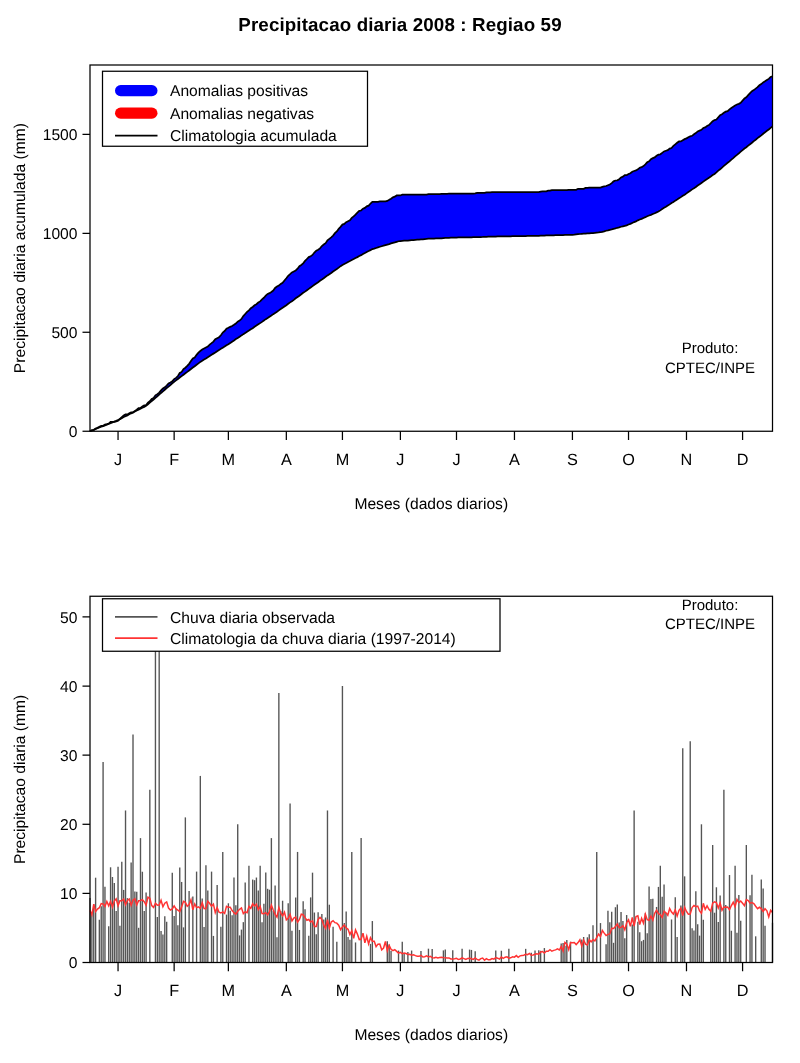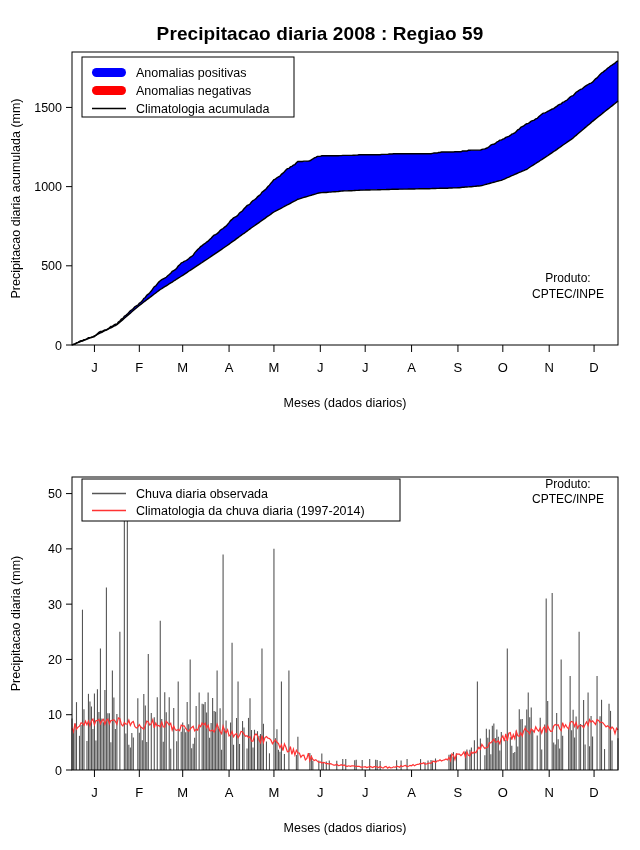--- a/index.html
+++ b/index.html
@@ -1,21 +1,21 @@
 <!DOCTYPE html>
 <html><head>
 <meta charset="utf-8">
 <style>
   html,body{margin:0;padding:0;background:#ffffff;}
   body{width:640px;height:850px;font-family:"Liberation Sans",sans-serif;color:#000;overflow:hidden;}
   #root{position:relative;width:640px;height:850px;}
 
   .chart-title{
     position:absolute;left:0;top:12px;width:640px;text-align:center;
-    font-size:19px;font-weight:bold;letter-spacing:.1px;margin-top:11px;
+    font-size:15px;font-weight:bold;letter-spacing:.1px;
   }
 
   .panel{position:absolute;}
   .plot-svg{display:block;}
 </style>
 </head>
 <body>
 
 <div id="root">
 

